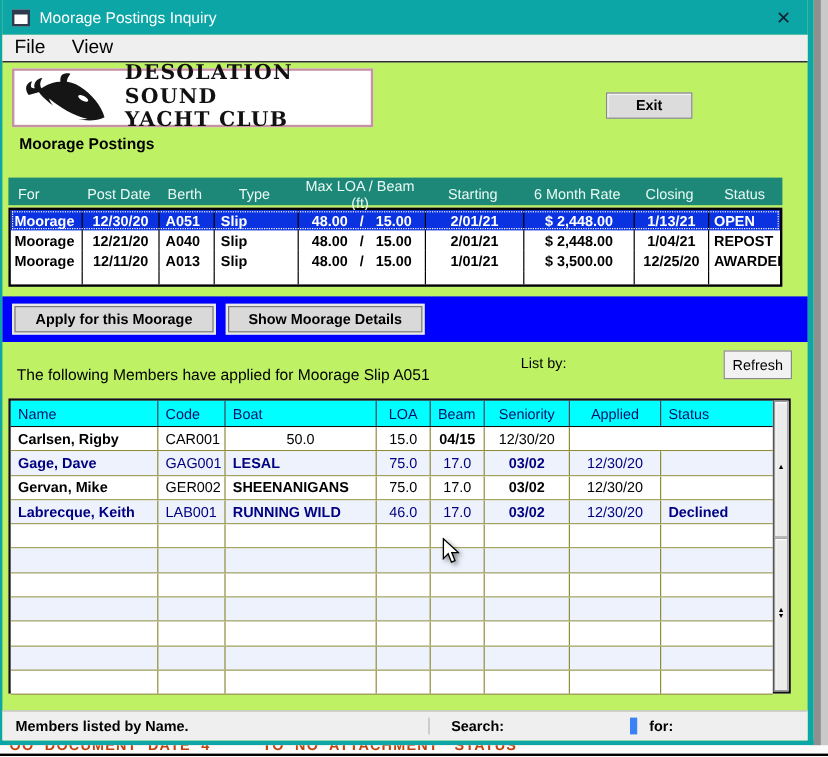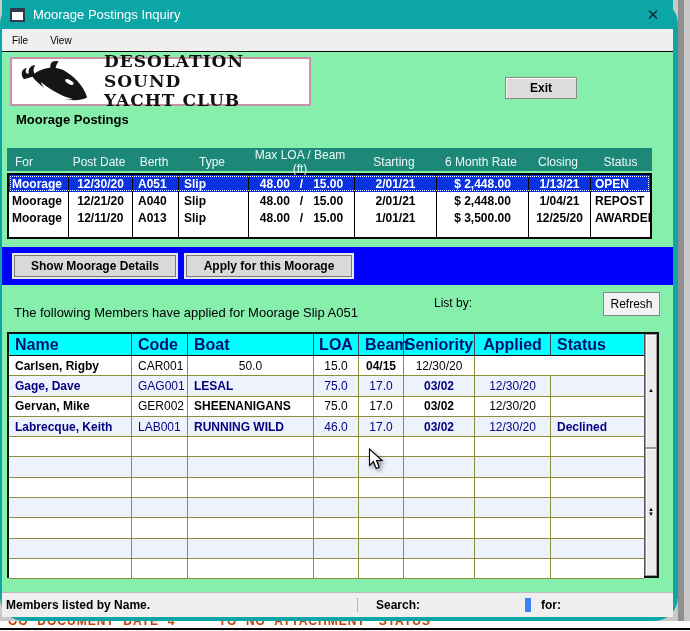--- a/index.html
+++ b/index.html
@@ -3,28 +3,28 @@
 <meta charset="utf-8">
 <style>
   * { margin:0; padding:0; box-sizing:border-box; }
   html,body { width:690px; height:631px; overflow:hidden; }
   body { font-family:"Liberation Sans", sans-serif; background:#c9c9c9; position:relative; }
 
   
   .screen { position:absolute; inset:0; }
   .window { position:absolute; left:0; top:0; width:678px; height:621px;
             border-left:2px solid #0ca6a6; border-right:5px solid #0ca6a6; border-bottom:4px solid #0ca6a6;
-            background:#86efac;border-radius:24px; }
+            background:#bef264; }
   .win-shadow { position:absolute; left:678px; top:0; width:6px; height:625px; background:#8f8f8f; }
   .titlebar { height:29px; background:#0ca6a6; display:flex; align-items:center; padding:0 8px; }
   .titlebar .appicon { width:15px; height:14px; background:#fff; border:2px solid #2d3b4e; border-top-width:4px; margin-right:8px; flex:0 0 auto; }
   .titlebar .title { color:#fff; font-size:13px; }
   .titlebar .close { margin-left:auto; color:#123; font-size:15px; width:24px; text-align:center; cursor:default; }
   .menubar { height:23px; background:#efefef; border-bottom:1px solid #000; display:flex; align-items:center; padding-left:8px; }
-  .menubar span { font-size:10px; color:#000; margin-right:18px; padding:2px 2px; }
+  .menubar span { font-size:16px; color:#000; margin-right:18px; padding:2px 2px; }
 
   
   .logo-box { position:absolute; left:8px; top:57px; width:301px; height:49px; background:#fff;
               border:2px solid #c792a6; display:flex; align-items:center; }
   .logo-box svg { width:92px; height:44px; flex:0 0 auto; }
   .logo-text { font-family:"DejaVu Serif", serif; font-weight:bold; font-size:17px; line-height:1.15;
                letter-spacing:1px; color:#111; }
   .exit-btn { position:absolute; left:503px; top:77px; width:72px; height:22px; background:#dcdcdc;
               border:1px solid #8a8a8a; box-shadow:inset 1px 1px 0 #fff; font-weight:bold; font-size:12px;
               font-family:"Liberation Sans",sans-serif; }
@@ -60,21 +60,21 @@
   .listby-select .chev { margin-left:auto; margin-right:8px; color:#444; font-size:10px; }
   .refresh-btn { position:absolute; left:601px; top:292px; width:57px; height:24px; background:#f2f2f2;
                  border:1px solid #8a8a8a; font-size:12px; font-family:"Liberation Sans",sans-serif; }
   .applicants-heading { position:absolute; left:12px; top:305px; font-size:13px; font-weight:normal; color:#000; }
 
   
   .applicants { position:absolute; left:5px; top:332px; width:652px; height:246px; display:flex; border:2px solid #111; background:#fff; }
   .a-main { flex:1; display:flex; flex-direction:column; }
   .a-grid { display:grid; grid-template-columns:123px 56px 126px 45px 45px 71px 76px 1fr; }
   .a-head { background:#00ffff; height:22px; border-bottom:1px solid #111; align-items:center; flex:0 0 auto; }
-  .a-hcell { height:100%; display:flex; align-items:center; border-right:1px solid #445; font-size:16px; font-weight:bold; color:#001070; padding-left:6px; }
+  .a-hcell { height:100%; display:flex; align-items:center; border-right:1px solid #445; font-size:12px; font-weight:normal; color:#001070; padding-left:6px; }
   .a-hcell.num { justify-content:center; padding-left:0; }
   .a-hcell:last-child { border-right:none; }
   .a-row { height:20.3px; align-items:center; font-size:12px; border-bottom:1px solid #8e8e3a; flex:0 0 auto; }
   .a-row:nth-child(even) { background:#edf2fc; color:#000080; }
   .a-row:nth-child(odd)  { background:#fff; color:#000; }
   .a-cell { height:100%; display:flex; align-items:center; border-right:1px solid #8e8e3a; padding-left:6px; overflow:hidden; }
   .a-cell:last-child { border-right:none; }
   .a-cell.num { justify-content:center; padding-left:0; }
   .a-cell.bold { font-weight:bold; }
   
@@ -82,21 +82,21 @@
   .a-seg { position:absolute; left:0; width:100%; background:#ececec; border:1px solid #9a9a9a;
            box-shadow:inset 1px 1px 0 #fff; display:flex; align-items:center; justify-content:center;
            flex-direction:column; color:#000; }
   .a-seg.top { top:0; height:47%; }
   .a-seg.bot { top:47%; height:53%; }
   .a-seg span { font-size:6px; line-height:5px; }
 
   
   .statusbar { position:absolute; left:0; top:592px; width:671px; height:25px; background:#efefef;
                border-top:1px solid #bbb; display:flex; align-items:center; font-size:12px; font-weight:bold; }
-  .sb-left { width:355px; padding-left:4px; }
+  .sb-left { width:355px; padding-left:11px; }
   .sb-mid { width:168px; border-left:1px solid #b5b5b5; padding-left:18px; }
   .sb-right { flex:1; border-left:6px solid #3b82f6; padding-left:10px; }
 
   
   .behind { position:absolute; left:0; top:621px; width:690px; height:10px; background:#fbfbfb; overflow:hidden; }
   .behind .clip { position:absolute; top:-7px; left:8px; width:680px; font-size:12px; font-weight:bold; color:#c2410c; white-space:pre; letter-spacing:1px; }
   .behind .line { position:absolute; top:7px; left:0; width:690px; height:2px; background:#000; }
 
   
   .cursor { position:absolute; left:368px; top:448px; width:15px; height:23px; filter:drop-shadow(2px 2px 2px rgba(0,0,0,.45)); pointer-events:none; }
@@ -191,22 +191,22 @@
           <div class="p-cell"></div>
             <div class="p-cell"></div>
           <div class="p-cell"></div>
             <div class="p-cell"></div>
           <div class="p-cell"></div>
         </div>
       </div>
     </div>
 
     <div class="action-bar">
+      <button class="action-btn b1">Apply for this Moorage</button>
       <button class="action-btn b2">Show Moorage Details</button>
-      <button class="action-btn b1">Apply for this Moorage</button>
     </div>
 
     <div class="listby-label">List by:</div>
     <button class="refresh-btn">Refresh</button>
     <div class="applicants-heading">The following Members have applied for Moorage Slip A051</div>
 
     <div class="applicants">
       <div class="a-main">
         <div class="a-grid a-head">
           <div class="a-hcell">Name</div>

